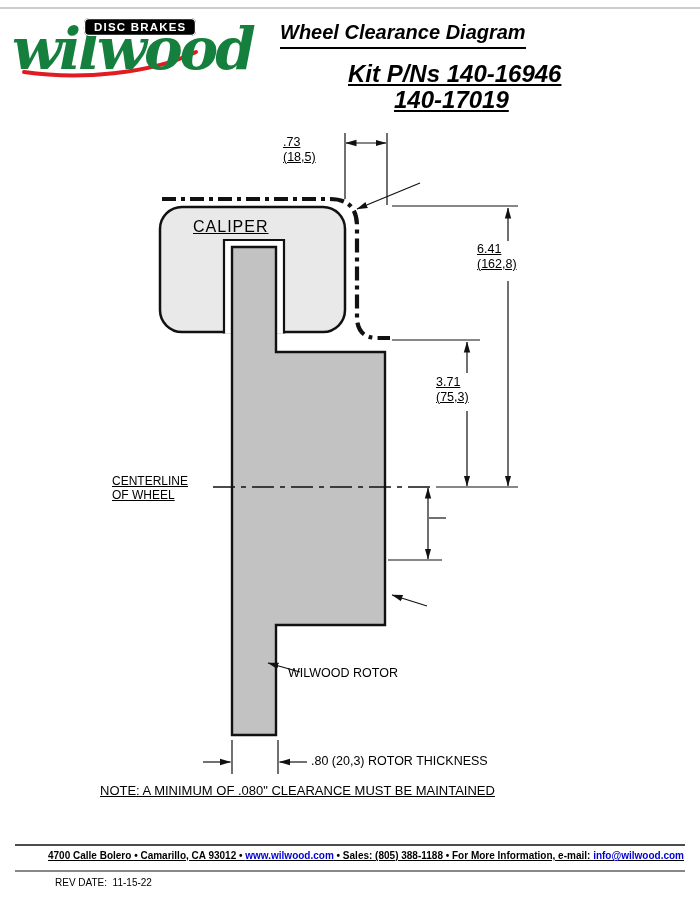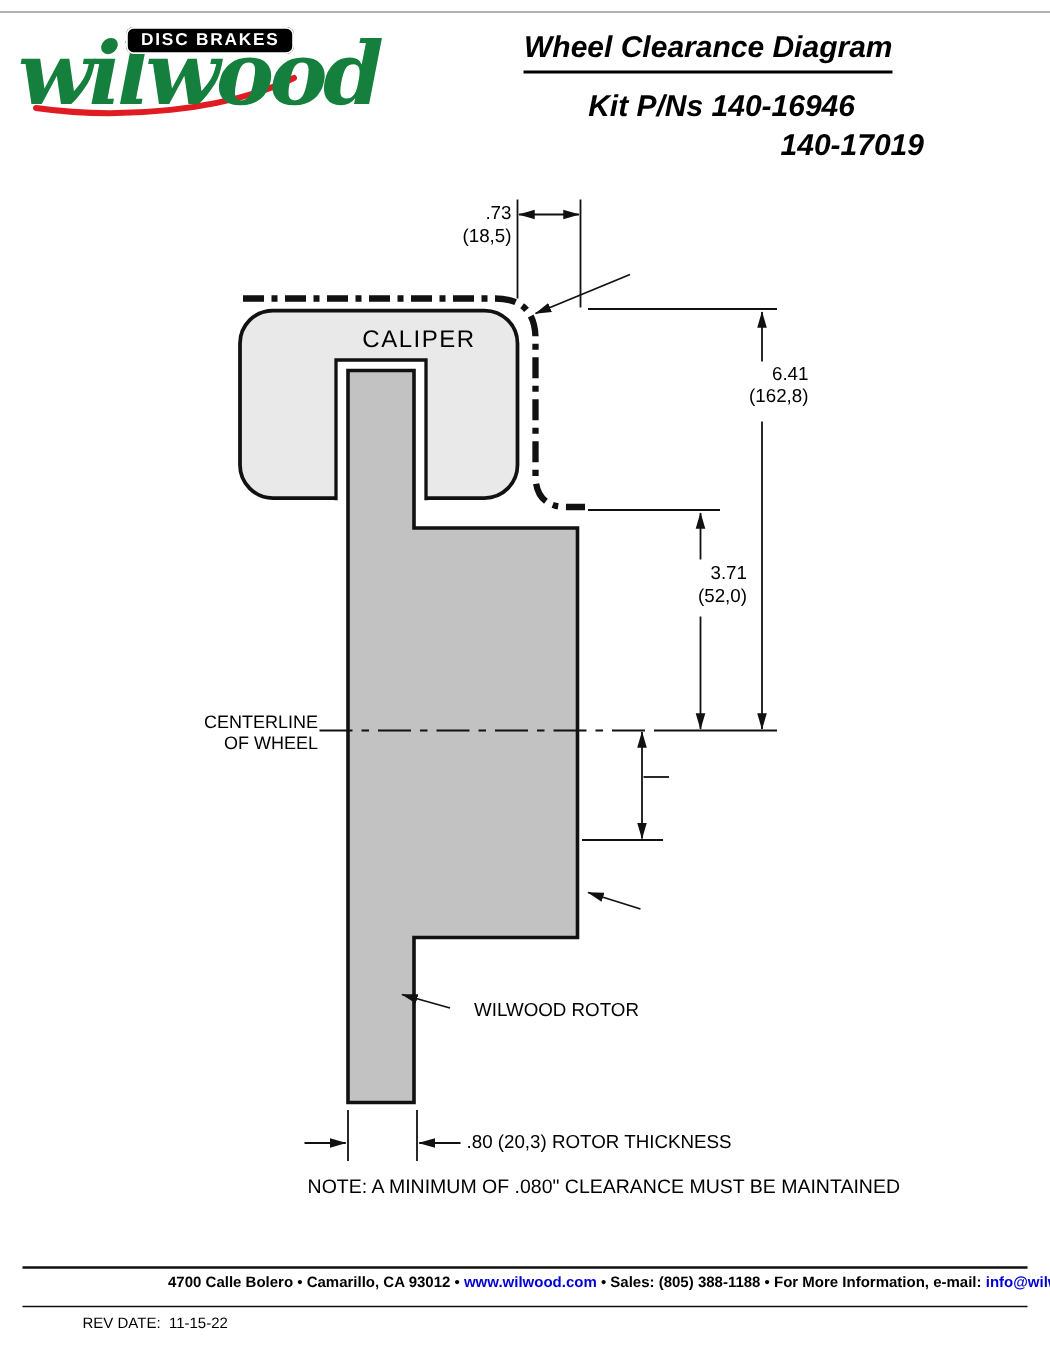--- a/index.html
+++ b/index.html
@@ -1,24 +1,24 @@
 <!DOCTYPE html>
 <html><head>
 <meta charset="utf-8">
 <style>
   html,body{margin:0;padding:0;background:#fff;}
   .page{position:relative;width:700px;height:906px;background:#fff;overflow:hidden;
         font-family:"Liberation Sans",sans-serif;color:#000;}
   svg.art{position:absolute;left:0;top:0;}
   .lbl{position:absolute;font-family:"Liberation Sans",sans-serif;line-height:1.18;color:#000;}
-  .c{text-align:right;}
+  .c{text-align:left;text-decoration:underline;}
   .dim{font-size:12.5px;}
   .title{font-size:20px;font-weight:bold;font-style:italic;}
   .title span{display:inline-block;border-bottom:2px solid #000;padding-bottom:2px;}
-  .kit{font-size:20px;font-weight:bold;font-style:italic;}
+  .kit{font-size:24px;font-weight:bold;font-style:italic;}
   .script{position:absolute;left:0;top:6px;font-family:"DejaVu Serif",serif;font-style:italic;
           font-weight:bold;font-size:58px;color:#15803d;letter-spacing:-3px;line-height:1;}
   .pill{position:absolute;left:72px;top:4px;background:#000;color:#fff;
         font-weight:bold;font-size:11.5px;letter-spacing:1.2px;padding:3px 10px;border-radius:5px;
         box-shadow:inset 0 0 0 1.2px #fff;}
   .link{color:#0000d4;}
   .footline{font-size:10px;font-weight:bold;padding-left:48px;}
   .thin{stroke:#111;stroke-width:1.2;fill:none;}
 </style>
 </head>
@@ -98,31 +98,31 @@
   </div>
 
 
   <div class="lbl c dim" style="left:477px;top:242px;width:62px">
     <div>6.41</div>
     <div>(162,8)</div>
   </div>
 
   <div class="lbl c dim" style="left:436px;top:375px;width:62px">
     <div>3.71</div>
-    <div>(52,0)</div>
+    <div>(75,3)</div>
   </div>
 
   <div class="lbl c" style="left:112px;top:474px;width:100px;font-size:12px">
     <div>CENTERLINE</div>
     <div>OF WHEEL</div>
   </div>
 
 
 
-  <div class="lbl" style="left:316px;top:666px;font-size:12.5px">WILWOOD ROTOR</div>
+  <div class="lbl" style="left:288px;top:666px;font-size:12.5px">WILWOOD ROTOR</div>
 
   <div class="lbl" style="left:311px;top:754px;font-size:12.5px">.80 (20,3) ROTOR THICKNESS</div>
 
   <div class="lbl c" style="left:100px;top:782px;width:500px;font-size:13px;line-height:1.35">
     <div>NOTE: A MINIMUM OF .080" CLEARANCE MUST BE MAINTAINED</div>
   </div>
 
   <div class="lbl c footline" style="left:0;top:850px;width:700px">
     <span>4700 Calle Bolero • Camarillo, CA 93012 • </span><span class="link">www.wilwood.com</span><span> • Sales: (805) 388-1188 • For More Information, e-mail: </span><span class="link">info@wilwood.com</span>
   </div>

